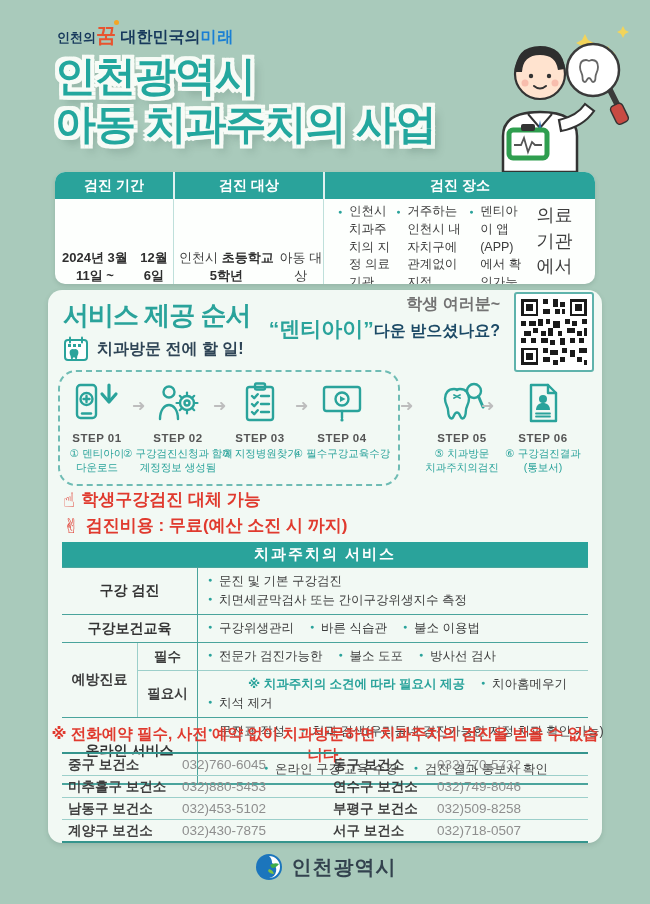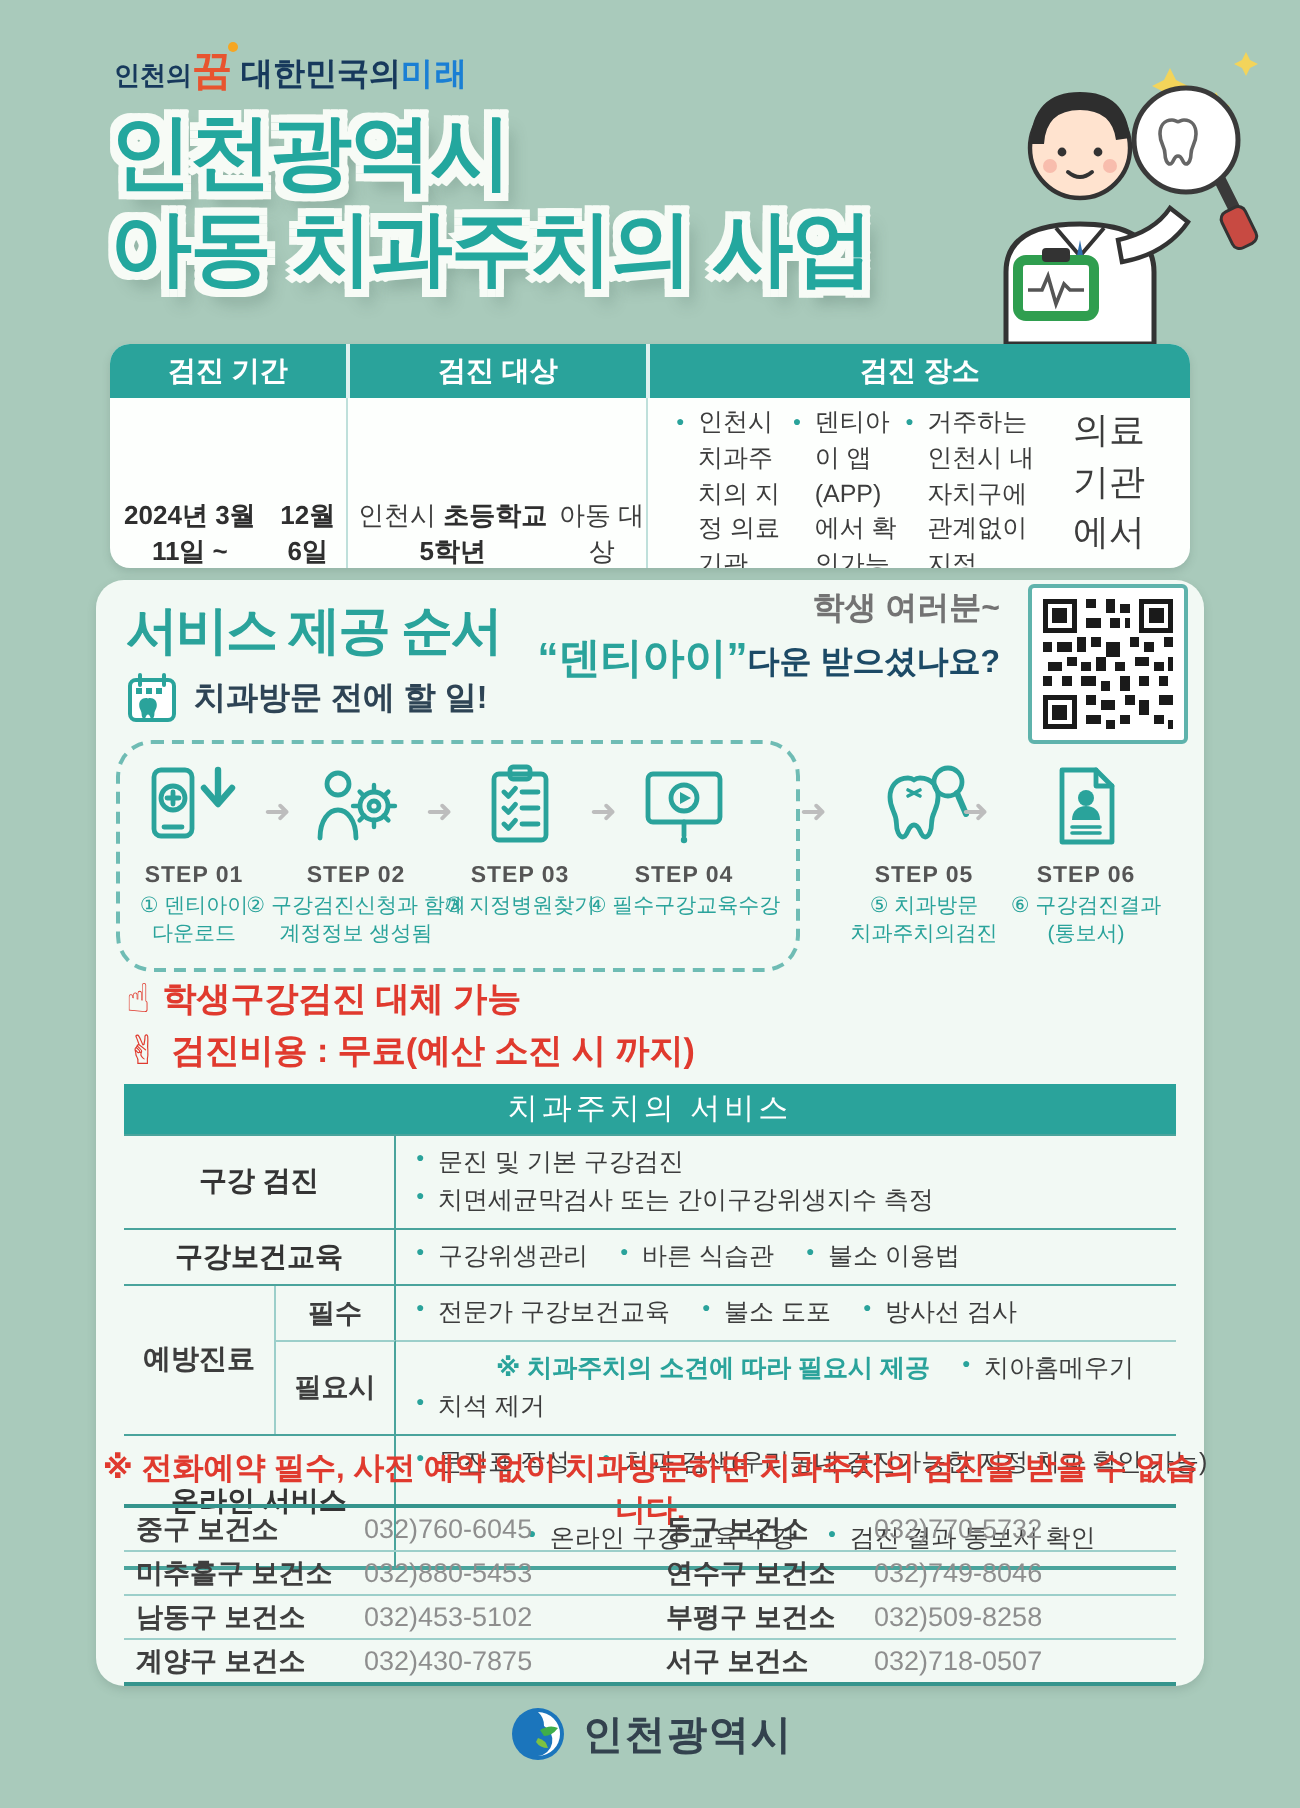--- a/index.html
+++ b/index.html
@@ -53,21 +53,21 @@
   .step .icon-wrap{height:50px;display:flex;align-items:center;justify-content:center;}
   .step-label{font-size:11.5px;font-weight:bold;color:#555;letter-spacing:.5px;margin-top:4px;}
   .step-desc{font-size:10.5px;color:#2aa39b;line-height:1.3;margin-top:3px;white-space:nowrap;}
   .flow-arrow{position:absolute;top:106px;font-size:16px;font-weight:bold;color:#bdbdbd;}
   .note{position:absolute;left:15px;display:flex;align-items:center;gap:6px;color:#e03a2e;}
   .note .hand{font-size:20px;line-height:1;}
   .note-text{font-size:17px;font-weight:800;}
   .note-text .lite{font-weight:600;}
   
   .svc{position:absolute;left:14px;top:252px;width:526px;border-bottom:2px solid #4aa49c;}
-  .svc-title{background:#2aa39b;color:#fff;font-weight:normal;font-size:15px;height:25px;
+  .svc-title{background:#2aa39b;color:#fff;font-weight:bold;font-size:15px;height:25px;
              display:flex;align-items:center;justify-content:center;letter-spacing:2px;}
   .svc-row{display:grid;grid-template-columns:136px 1fr;border-top:1.5px solid #4aa49c;}
   .svc-row:first-of-type{border-top:none;}
   .svc-label{display:flex;align-items:center;justify-content:center;font-size:14px;font-weight:bold;
              color:#343434;border-right:1.5px solid #4aa49c;}
   .svc-content{display:flex;align-items:center;flex-wrap:wrap;gap:2px 16px;padding:5px 10px;font-size:12.5px;}
   .svc-group{display:grid;grid-template-columns:76px 60px 1fr;border-top:1.5px solid #4aa49c;}
   .svc-glabel{grid-row:1 / span 2;display:flex;align-items:center;justify-content:center;
               font-size:14px;font-weight:bold;border-right:1px solid #9ccfca;}
   .svc-sublabel{display:flex;align-items:center;justify-content:center;font-size:13.5px;font-weight:bold;
@@ -143,22 +143,22 @@
       <div class="info-cell b">
         <span>2024년 3월 11일 ~</span>
         <span>12월 6일</span>
       </div>
       <div class="info-cell">
         <span><span>인천시 </span><span class="b">초등학교 5학년</span></span>
         <span>아동 대상</span>
       </div>
       <div class="info-cell places">
         <span class="place-item">인천시 치과주치의 지정 의료기관</span>
+        <span class="place-item">거주하는 인천시 내 자치구에 관계없이 지정</span>
         <span class="place-item">덴티아이 앱(APP)에서 확인가능</span>
-        <span class="place-item">거주하는 인천시 내 자치구에 관계없이 지정</span>
         <span class="place-cont">의료기관에서 검진 가능</span>
       </div>
     </div>
   </section>
 
   <section class="panel-main">
     <h2 class="flow-heading">서비스 제공 순서</h2>
 
     <div class="callout">
       <span class="c1">학생 여러분~</span>
@@ -355,21 +355,21 @@
         <div class="svc-content">
           <span class="bullet">구강위생관리</span>
           <span class="bullet">바른 식습관</span>
           <span class="bullet">불소 이용법</span>
         </div>
       </div>
       <div class="svc-group">
         <div class="svc-glabel">예방진료</div>
         <div class="svc-sublabel" style="min-height:26px">필수</div>
         <div class="svc-content">
-          <span class="bullet">전문가 구강보건교육</span>
+          <span class="bullet">전문가 검진가능한</span>
           <span class="bullet">불소 도포</span>
           <span class="bullet">방사선 검사</span>
         </div>
         <div class="svc-sublabel svc-sub2" style="min-height:26px">필요시</div>
         <div class="svc-content svc-c2">
           <span class="svc-note">※ 치과주치의 소견에 따라 필요시 제공</span>
           <span class="bullet">치아홈메우기</span>
           <span class="bullet">치석 제거</span>
         </div>
       </div>

